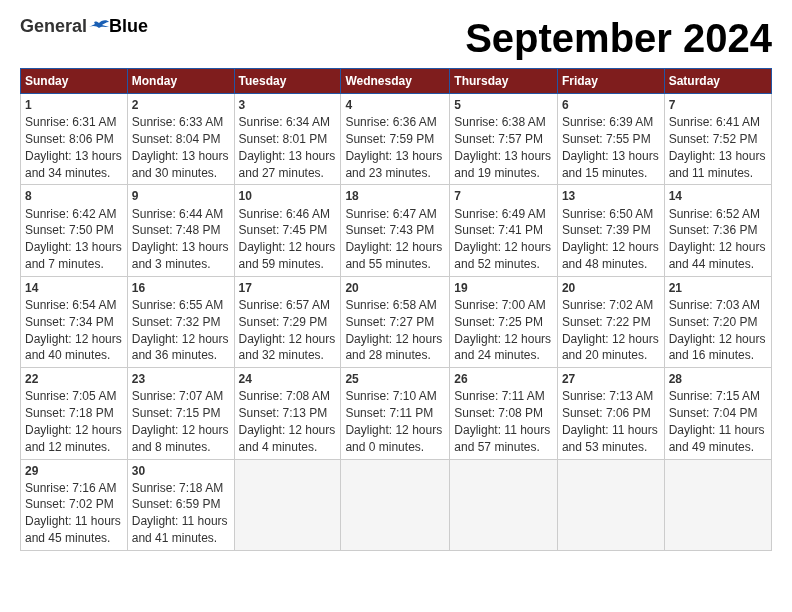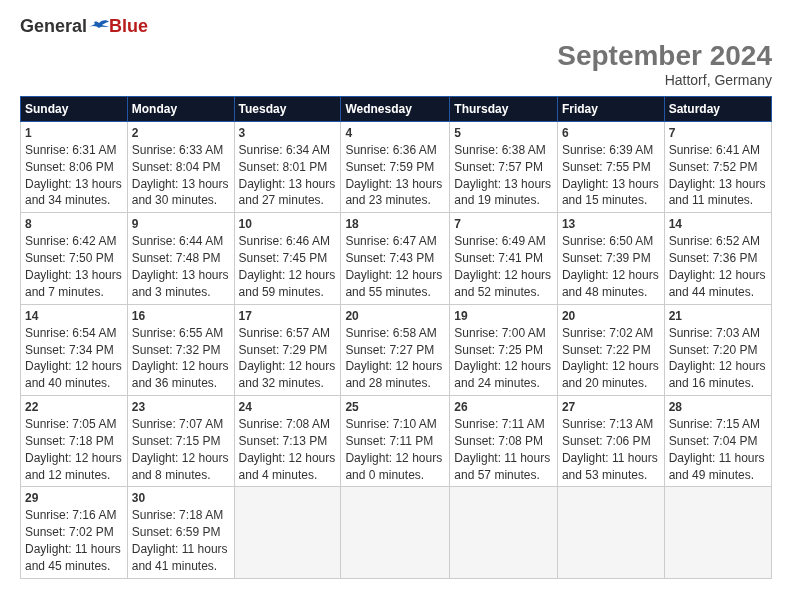--- a/index.html
+++ b/index.html
@@ -29,49 +29,48 @@
       align-items: flex-start;
     }
     .logo-text {
       display: flex;
       align-items: center;
       font-size: 18px;
       font-weight: bold;
       color: #333;
     }
     .logo-general { color: #333; }
-    .logo-blue { color: #b91c1c; }
+    .logo-blue { color: #000000; }
     .logo-bird {
       width: 20px;
       height: 16px;
       margin-left: 2px;
     }
     .title-block {
       text-align: right;
     }
     .month-title {
-      font-size: 28px;
-      font-weight: bold;
-      color: #737373;
+      font-size: 40px;
+      font-weight: bold;
+      color: #000000;
       line-height: 1.1;
-      margin-top: 25px;
     }
     .location {
       font-size: 14px;
       color: #444;
       text-align: right;
     }
     .calendar-table {
       width: 100%;
       border-collapse: collapse;
       flex: 1;
       font-size: 10.5px;
     }
     .calendar-table thead tr th {
-      background-color: #0f172a;
+      background-color: #7f1d1d;
       color: #fff;
       padding: 5px 4px;
       font-size: 12px;
       font-weight: bold;
       text-align: left;
       border: 1px solid #2255a4;
     }
     .calendar-table tbody tr td {
       border: 1px solid #ccc;
       vertical-align: top;
@@ -110,21 +109,20 @@
       <div class="logo-text">
         <span class="logo-general">General</span>
         <svg class="logo-bird" viewBox="0 0 20 16" fill="none">
           <path d="M10 4 C12 1, 18 0, 20 3 C17 3, 15 5, 13 6 L20 8 C16 8, 12 7, 10 9 C8 7, 4 6, 0 8 L6 5 C4 3, 6 1, 10 4Z" fill="#1a5fb4"></path>
         </svg>
         <span class="logo-blue">Blue</span>
       </div>
     </div>
     <div class="title-block">
       <div class="month-title">September 2024</div>
-      <div class="location">Hattorf, Germany</div>
     </div>
   </div>
 
   <table class="calendar-table">
     <thead>
       <tr>
       <th>Sunday</th>
           <th>Monday</th>
           <th>Tuesday</th>
           <th>Wednesday</th>

